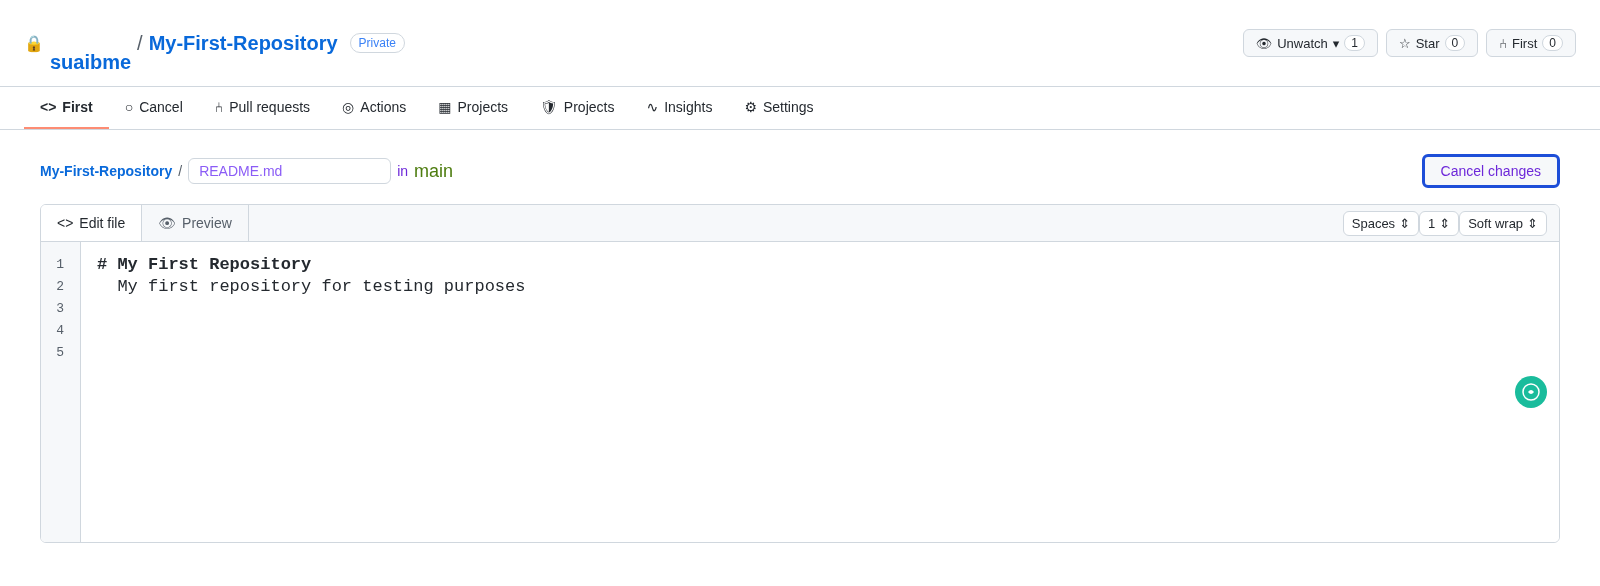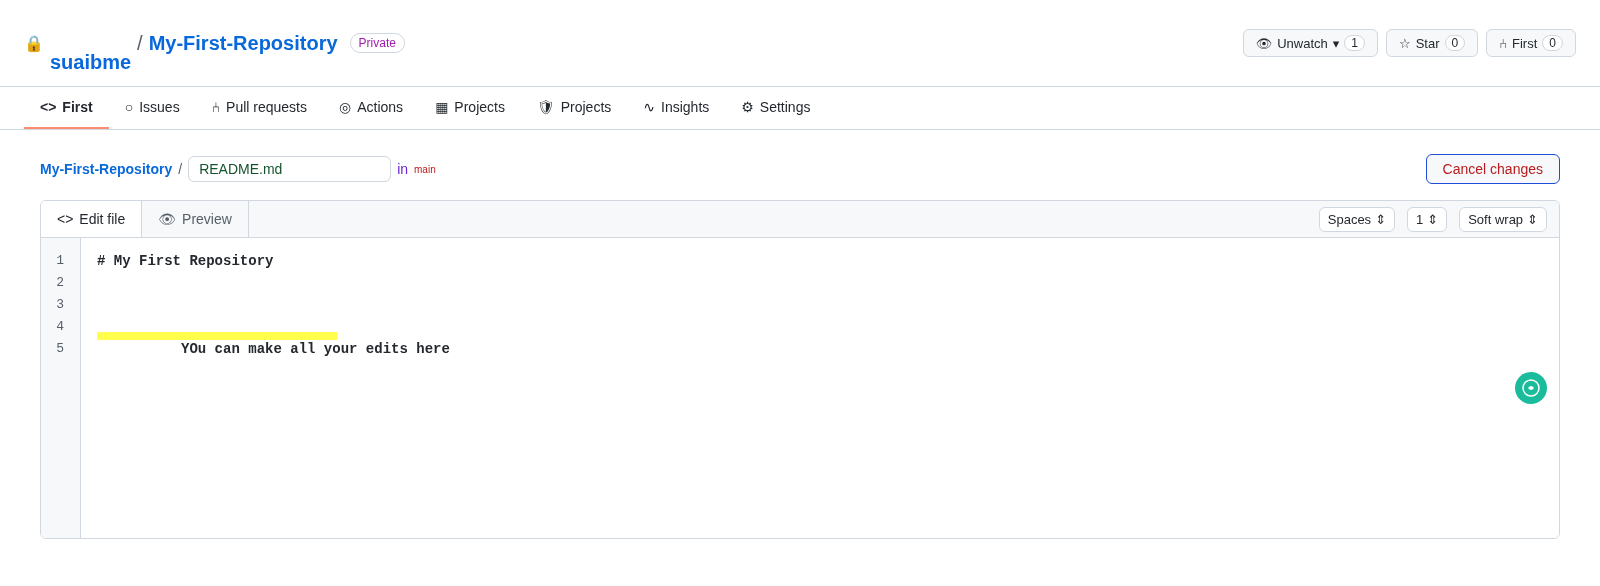--- a/index.html
+++ b/index.html
@@ -22,21 +22,21 @@
     .lock-icon { color: #57606a; font-size: 16px; }
     .repo-owner { color: #0969da; text-decoration: none; font-weight: 600; margin-top: 39px; }
     .repo-sep { color: #57606a; font-weight: 300; }
     .repo-name { color: #0969da; text-decoration: none; font-weight: 600; }
     .badge-private {
       display: inline-block;
       padding: 2px 8px;
       border: 1px solid #d0d7de;
       border-radius: 20px;
       font-size: 12px;
-      color: #a21caf;
+      color: #3b82f6;
       font-weight: 500;
       margin-left: 6px;
     }
     .top-actions {
       display: flex;
       align-items: center;
       gap: 8px;
     }
     .action-btn {
       display: flex;
@@ -95,33 +95,33 @@
       gap: 6px;
       margin-bottom: 16px;
     }
     .breadcrumb-repo { color: #0969da; text-decoration: none; font-weight: 600; font-size: 14px; }
     .breadcrumb-sep { color: #57606a; }
     .breadcrumb-file {
       border: 1px solid #d0d7de;
       border-radius: 6px;
       padding: 4px 10px;
       font-size: 14px;
-      color: #14532d;
+      color: #8b5cf6;
       background: #fff;
       min-width: 120px;
     }
     .breadcrumb-in { color: #6d28d9; font-size: 14px; }
-    .breadcrumb-branch { color: #b91c1c; font-size: 10px; }
+    .breadcrumb-branch { color: #4d7c0f; font-size: 18px; }
     .cancel-btn {
       margin-left: auto;
       padding: 6px 16px;
-      border: 1px solid #1d4ed8;
-      border-radius: 6px;
-      background: #f6f8fa;
-      color: #b91c1c;
+      border: 3px solid #1d4ed8;
+      border-radius: 6px;
+      background: #f6f8fa;
+      color: #6d28d9;
       font-size: 14px;
       cursor: pointer;
     }
 
     
     .editor-container {
       border: 1px solid #d0d7de;
       border-radius: 6px;
       overflow: hidden;
     }
@@ -146,21 +146,21 @@
       border-right: 1px solid #d0d7de;
       background: #fff;
     }
     .editor-tab.inactive {
       background: #f6f8fa;
       color: #57606a;
     }
     .editor-options {
       display: flex;
       align-items: center;
-      gap: 12px;
+      gap: 0;
       padding-right: 12px;
     }
     .editor-select {
       display: flex;
       align-items: center;
       gap: 4px;
       padding: 4px 8px;
       border: 1px solid #d0d7de;
       border-radius: 6px;
       background: #fff;
@@ -184,25 +184,24 @@
       line-height: 22px;
       min-width: 40px;
       border-right: 1px solid #d0d7de;
       user-select: none;
       background: #f6f8fa;
     }
     .line-numbers div { padding-right: 8px; }
     .code-content {
       padding: 12px 16px;
       font-family: "SFMono-Regular", Consolas, "Liberation Mono", Menlo, monospace;
-      font-size: 14px;
+      font-size: 17px;
       line-height: 22px;
       flex: 1;
       position: relative;
-      font-weight: bold;
     }
     .code-line {
       height: 22px;
       white-space: pre;
     }
     .highlight-line {
       position: relative;
     }
     .highlight-underline {
       position: absolute;
@@ -261,21 +260,21 @@
   </div>
 </div>
 
 <nav class="nav-tabs">
   <a class="nav-tab active">
     <span>&lt;&gt;</span>
     <span>First</span>
   </a>
   <a class="nav-tab inactive">
     <span>○</span>
-    <span>Issues</span>
+    <span>Cancel</span>
   </a>
   <a class="nav-tab inactive">
     <span>⑃</span>
     <span>Pull requests</span>
   </a>
   <a class="nav-tab inactive">
     <span>◎</span>
     <span>Actions</span>
   </a>
   <a class="nav-tab inactive">
@@ -339,26 +338,23 @@
     <div class="code-area">
       <div class="line-numbers">
         <div>1</div>
         <div>2</div>
         <div>3</div>
         <div>4</div>
         <div>5</div>
       </div>
       <div class="code-content">
         <div class="code-line"><strong># My First Repository</strong></div>
+        <div class="code-line">  My first repository for testing purposes</div>
         <div class="code-line"></div>
         <div class="code-line"></div>
-        <div class="code-line highlight-line">
-          YOu can make all your edits here
-          <div class="highlight-underline"></div>
-        </div>
         <div class="copilot-btn" title="Copilot">
           <svg width="18" height="18" viewBox="0 0 18 18" fill="none" xmlns="http://www.w3.org/2000/svg">
             <circle cx="9" cy="9" r="8" stroke="white" stroke-width="1.5"></circle>
             <path d="M6 9 Q9 5 12 9 Q9 13 6 9Z" fill="white"></path>
           </svg>
         </div>
       </div>
     </div>
   </div>
 </div>

